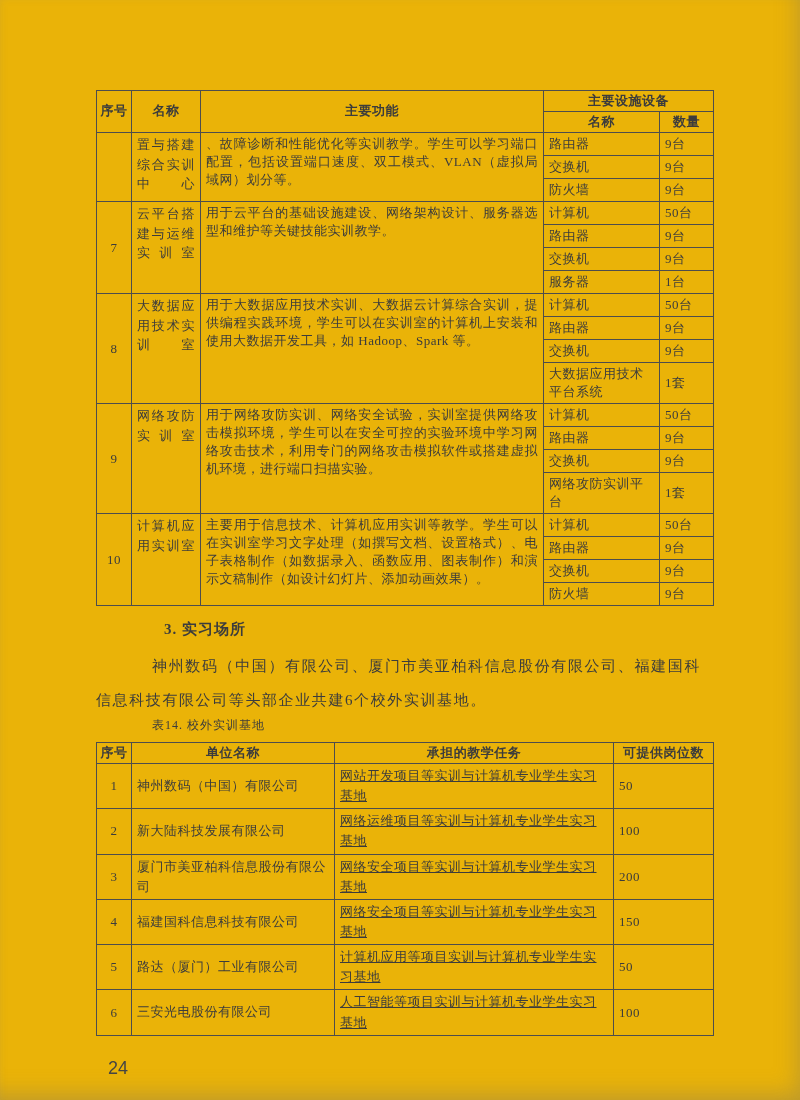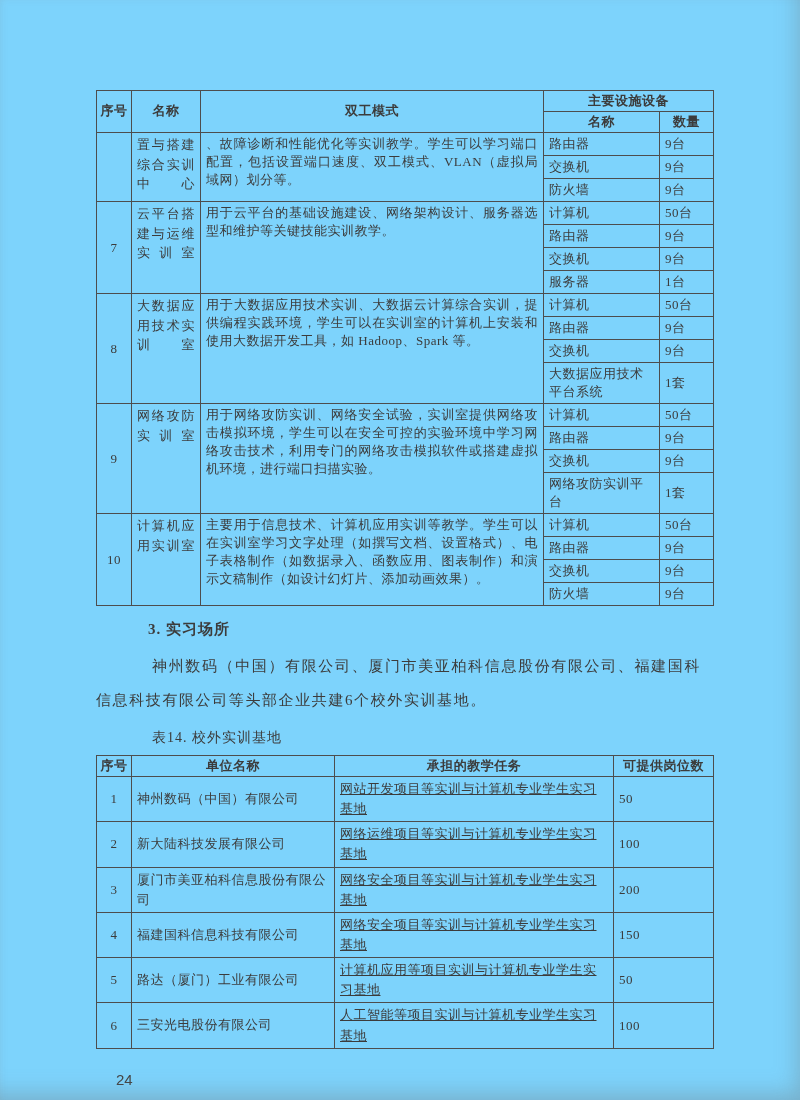--- a/index.html
+++ b/index.html
@@ -6,21 +6,21 @@
   html, body { background: #e9e9e7; }
   body {
     font-family: "Liberation Serif", "DejaVu Serif", serif;
     color: #3c3c3c;
   }
   .page {
     position: relative;
     width: 800px;
     height: 1100px;
     margin: 0 auto;
-    background: #7dd3fc;
+    background: #eab308;
     overflow: hidden;
   }
   .page::after {
     content: "";
     position: absolute;
     inset: 0;
     pointer-events: none;
     box-shadow: inset -12px -16px 22px -10px rgba(110,110,110,0.35),
                 inset 4px 2px 10px -6px rgba(140,140,140,0.25);
   }
@@ -60,50 +60,50 @@
     vertical-align: top;
     line-height: 1.38;
     padding: 2px 6px 2px 6px;
     text-align: justify;
   }
   .equip-name { height: 18px; padding: 1px 6px; vertical-align: middle; }
   .equip-qty  { height: 18px; padding: 1px 5px; vertical-align: middle; }
 
   
   .section-heading {
-    margin: 14px 0 0 52px;
+    margin: 14px 0 0 68px;
     font-size: 15px;
     font-weight: bold;
     letter-spacing: 1px;
   }
   .body-paragraph {
     margin-top: 10px;
     width: 605px;
     font-size: 15px;
     line-height: 34px;
     letter-spacing: 1.6px;
     text-indent: 56px;
     text-align: justify;
   }
   .table-caption {
-    margin: 12px 0 8px 56px;
-    font-size: 14px;
+    margin: 0 0 8px 56px;
+    font-size: 12px;
     letter-spacing: 1px;
   }
 
   
   .bases td { height: 44px; vertical-align: middle; }
   .unit-cell { padding: 4px 9px; line-height: 1.55; font-family: Liberation Serif, serif; }
   .task-cell { text-align: left; line-height: 1.55; padding: 4px 10px; text-decoration: underline; }
   .pos-cell  { }
   .base-seq  { text-align: center; }
 
   .page-number {
-    margin: 22px 0 0 20px;
-    font-size: 15px;
+    margin: 22px 0 0 12px;
+    font-size: 18px;
     font-family: "Liberation Sans", "DejaVu Sans", sans-serif;
     color: #454545;
   }
 </style>
 </head>
 <body>
 
 <div class="page">
   <div class="content">
 
@@ -112,21 +112,21 @@
         <col style="width:35px">
           <col style="width:69px">
           <col style="width:343px">
           <col style="width:116px">
           <col style="width:54px">
       </colgroup>
       <thead>
         <tr>
           <th rowspan="2">序号</th>
           <th rowspan="2">名称</th>
-          <th rowspan="2">双工模式</th>
+          <th rowspan="2">主要功能</th>
           <th colspan="2">主要设施设备</th>
         </tr>
         <tr>
           <th>名称</th>
           <th>数量</th>
         </tr>
       </thead>
       <tbody>
           <tr>
             <td class="seq-cell" rowspan="3"></td>

